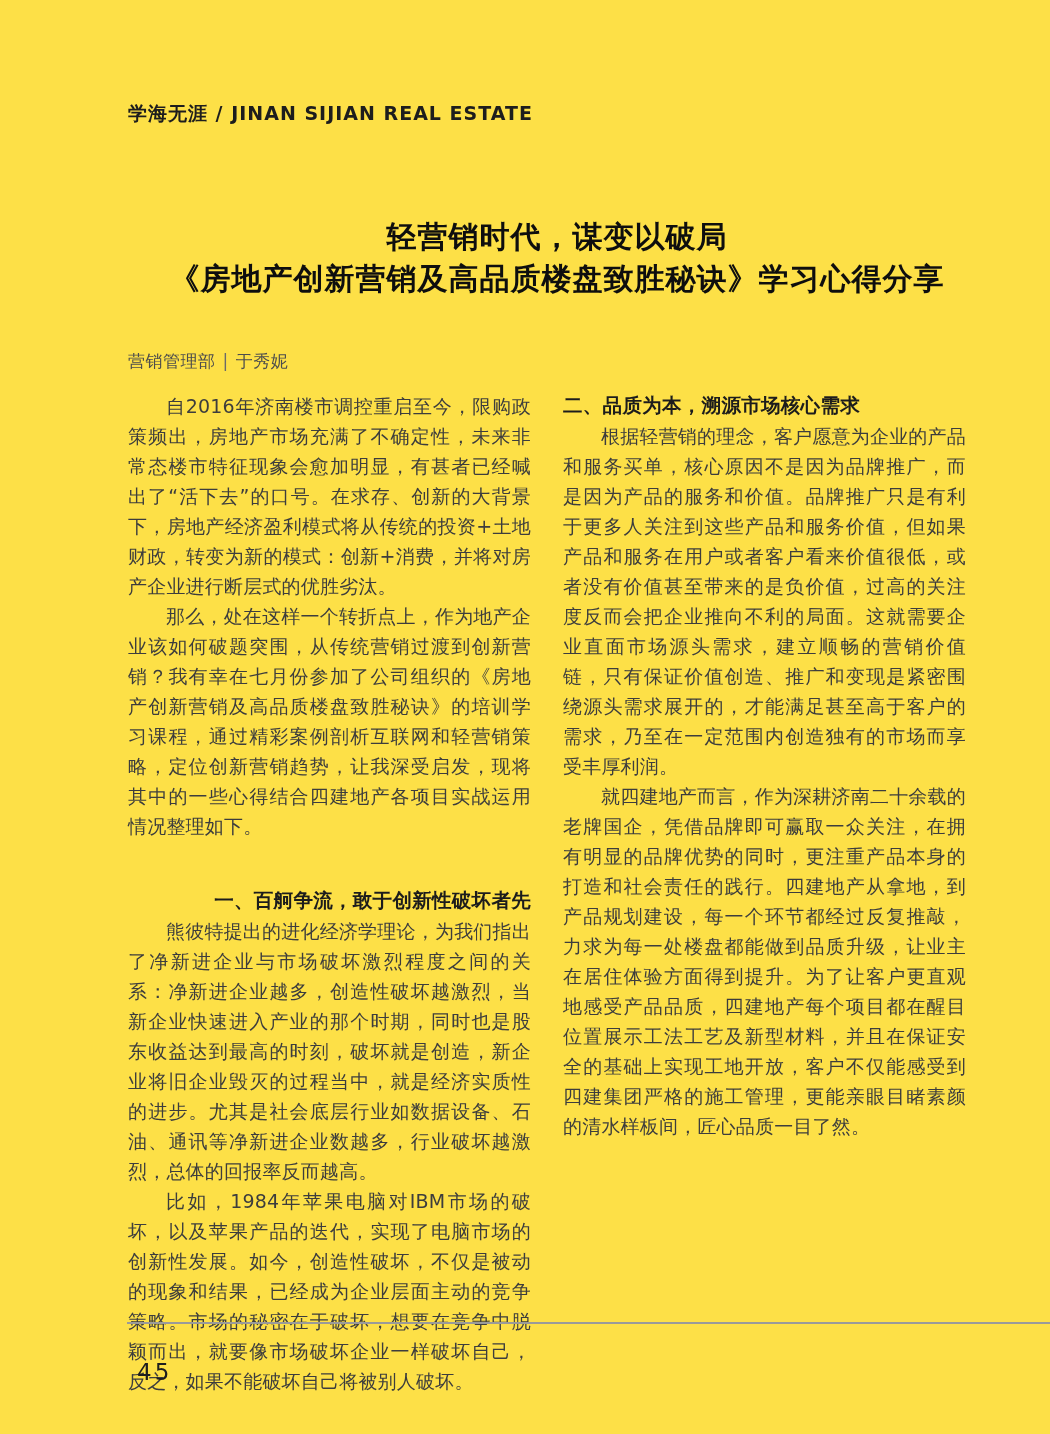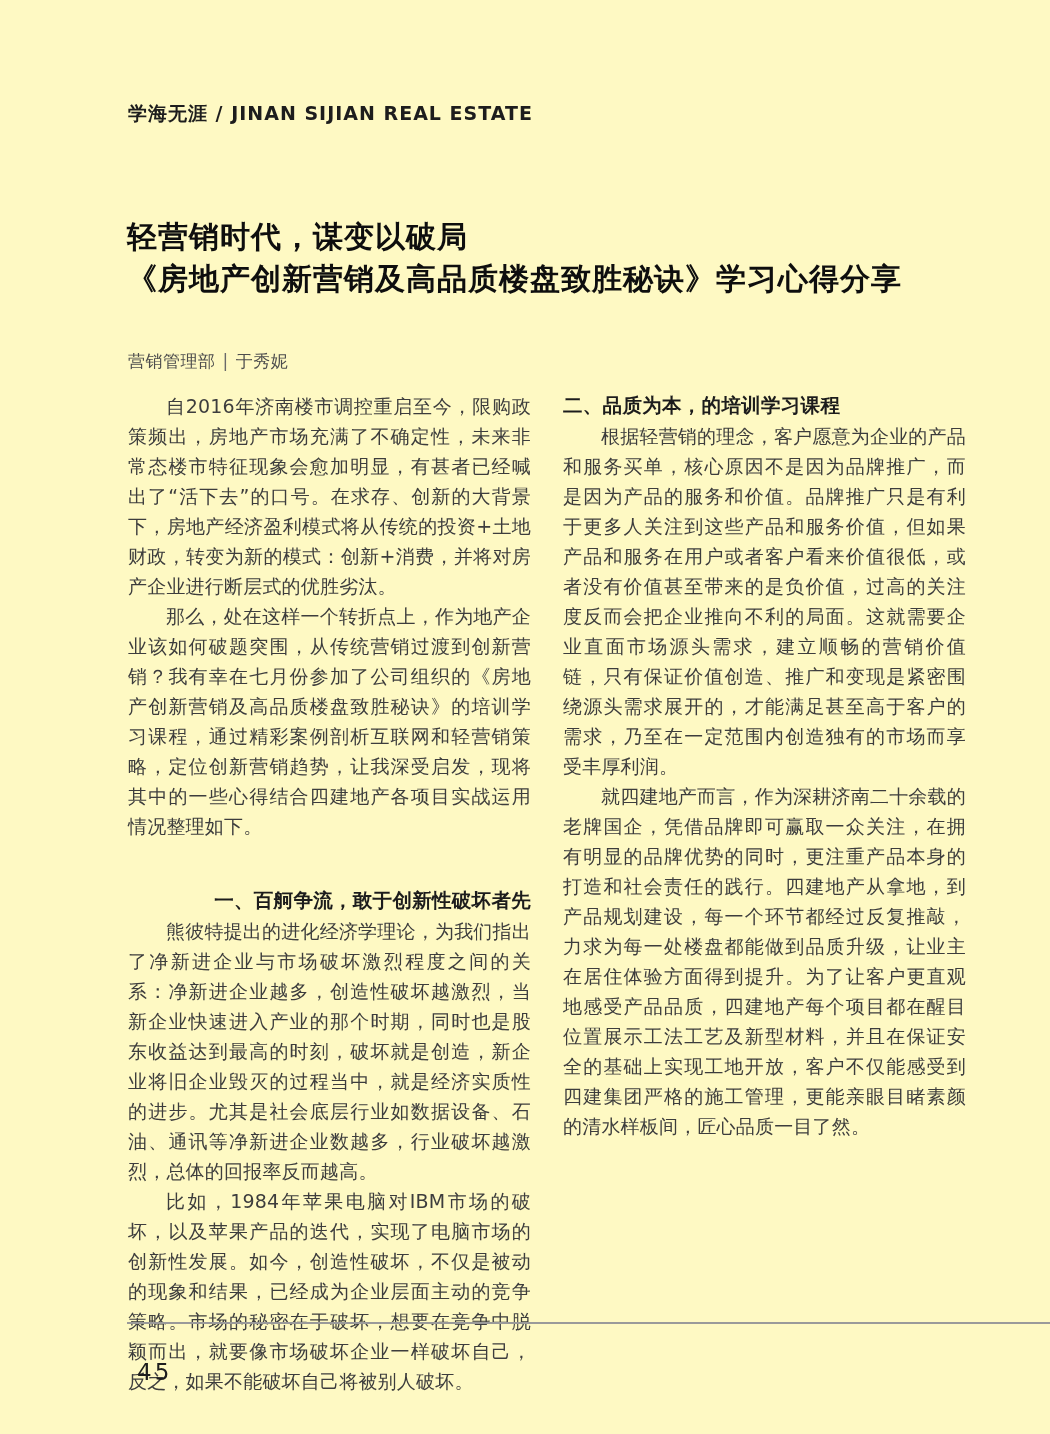--- a/index.html
+++ b/index.html
@@ -1,39 +1,40 @@
 <!DOCTYPE html>
 <html><head>
 <meta charset="utf-8">
 <style>
   * { margin: 0; padding: 0; box-sizing: border-box; }
   html, body { background: #ffffff; }
   .page {
     position: relative;
     width: 1050px;
     height: 1434px;
-    background: #fef9c3;
+    background: #fde047;
     font-family: "DejaVu Sans", "Liberation Sans", sans-serif;
     overflow: hidden;
   }
   .masthead {
     position: absolute;
     left: 128px;
     top: 101px;
     font-size: 19px;
     font-weight: 700;
     letter-spacing: 1px;
     color: #1d1d1d;
     white-space: nowrap;
   }
   .title-block {
     position: absolute;
     left: 127px;
     top: 216px;
     width: 860px;
+    text-align: center;
   }
   .title-line {
     font-family: "DejaVu Serif", "Liberation Serif", serif;
     font-size: 30px;
     font-weight: 700;
     color: #0e0e0e;
     line-height: 42px;
     letter-spacing: 1px;
   }
   .byline {
@@ -110,21 +111,21 @@
 
     <div class="col">
       <p class="body-p">自2016年济南楼市调控重启至今，限购政策频出，房地产市场充满了不确定性，未来非常态楼市特征现象会愈加明显，有甚者已经喊出了“活下去”的口号。在求存、创新的大背景下，房地产经济盈利模式将从传统的投资+土地财政，转变为新的模式：创新+消费，并将对房产企业进行断层式的优胜劣汰。</p>
       <p class="body-p">那么，处在这样一个转折点上，作为地产企业该如何破题突围，从传统营销过渡到创新营销？我有幸在七月份参加了公司组织的《房地产创新营销及高品质楼盘致胜秘诀》的培训学习课程，通过精彩案例剖析互联网和轻营销策略，定位创新营销趋势，让我深受启发，现将其中的一些心得结合四建地产各项目实战运用情况整理如下。</p>
       <h2 class="section-heading spaced">一、百舸争流，敢于创新性破坏者先</h2>
       <p class="body-p">熊彼特提出的进化经济学理论，为我们指出了净新进企业与市场破坏激烈程度之间的关系：净新进企业越多，创造性破坏越激烈，当新企业快速进入产业的那个时期，同时也是股东收益达到最高的时刻，破坏就是创造，新企业将旧企业毁灭的过程当中，就是经济实质性的进步。尤其是社会底层行业如数据设备、石油、通讯等净新进企业数越多，行业破坏越激烈，总体的回报率反而越高。</p>
       <p class="body-p">比如，1984年苹果电脑对IBM市场的破坏，以及苹果产品的迭代，实现了电脑市场的创新性发展。如今，创造性破坏，不仅是被动的现象和结果，已经成为企业层面主动的竞争策略。市场的秘密在于破坏，想要在竞争中脱颖而出，就要像市场破坏企业一样破坏自己，反之，如果不能破坏自己将被别人破坏。</p>
     </div>
 
     <div class="col">
-      <h2 class="section-heading">二、品质为本，的培训学习课程</h2>
+      <h2 class="section-heading">二、品质为本，溯源市场核心需求</h2>
       <p class="body-p">根据轻营销的理念，客户愿意为企业的产品和服务买单，核心原因不是因为品牌推广，而是因为产品的服务和价值。品牌推广只是有利于更多人关注到这些产品和服务价值，但如果产品和服务在用户或者客户看来价值很低，或者没有价值甚至带来的是负价值，过高的关注度反而会把企业推向不利的局面。这就需要企业直面市场源头需求，建立顺畅的营销价值链，只有保证价值创造、推广和变现是紧密围绕源头需求展开的，才能满足甚至高于客户的需求，乃至在一定范围内创造独有的市场而享受丰厚利润。</p>
       <p class="body-p">就四建地产而言，作为深耕济南二十余载的老牌国企，凭借品牌即可赢取一众关注，在拥有明显的品牌优势的同时，更注重产品本身的打造和社会责任的践行。四建地产从拿地，到产品规划建设，每一个环节都经过反复推敲，力求为每一处楼盘都能做到品质升级，让业主在居住体验方面得到提升。为了让客户更直观地感受产品品质，四建地产每个项目都在醒目位置展示工法工艺及新型材料，并且在保证安全的基础上实现工地开放，客户不仅能感受到四建集团严格的施工管理，更能亲眼目睹素颜的清水样板间，匠心品质一目了然。</p>
     </div>
 
   </div>
 
   <div class="footer-rule" style="background: rgb(154, 154, 154);"></div>
 
   <div class="page-number">45</div>
 

